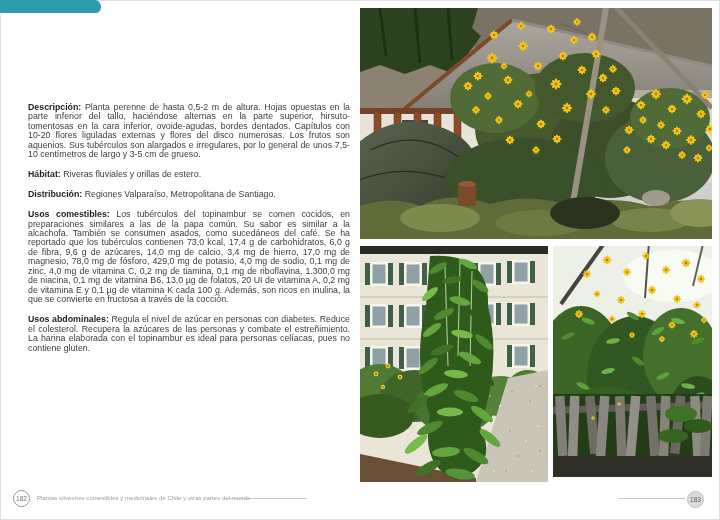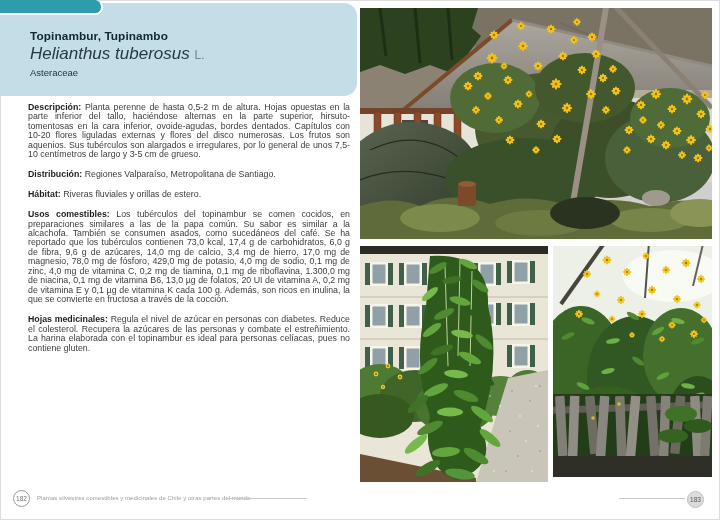--- a/index.html
+++ b/index.html
@@ -39,32 +39,27 @@
   #rule-l{left:225px;top:498px;width:82px;}
   #rule-r{left:619px;top:498px;width:66px;}
 </style>
 </head>
 <body>
 
 <div class="page">
 
   <div class="tab"></div>
 
-  <header class="panel">
-    <div class="common">Topinambur, Tupinambo</div>
-    <div class="sci"><span>Helianthus tuberosus</span> <span class="auth">L.</span></div>
-    <div class="family">Asteraceae</div>
-  </header>
 
   <main class="textcol">
     <p class="sec"><b>Descripción:</b> <span>Planta perenne de hasta 0,5-2 m de altura. Hojas opuestas en la parte inferior del tallo, haciéndose alternas en la parte superior, hirsuto-tomentosas en la cara inferior, ovoide-agudas, bordes dentados. Capítulos con 10-20 flores liguladas externas y flores del disco numerosas. Los frutos son aquenios. Sus tubérculos son alargados e irregulares, por lo general de unos 7,5-10 centímetros de largo y 3-5 cm de grueso.</span></p>
+    <p class="sec"><b>Hábitat:</b> <span>Riveras fluviales y orillas de estero.</span></p>
     <p class="sec"><b>Distribución:</b> <span>Regiones Valparaíso, Metropolitana de Santiago.</span></p>
-    <p class="sec"><b>Hábitat:</b> <span>Riveras fluviales y orillas de estero.</span></p>
     <p class="sec"><b>Usos comestibles:</b> <span>Los tubérculos del topinambur se comen cocidos, en preparaciones similares a las de la papa común. Su sabor es similar a la alcachofa. También se consumen asados, como sucedáneos del café. Se ha reportado que los tubérculos contienen 73,0 kcal, 17,4 g de carbohidratos, 6,0 g de fibra, 9,6 g de azúcares, 14,0 mg de calcio, 3,4 mg de hierro, 17,0 mg de magnesio, 78,0 mg de fósforo, 429,0 mg de potasio, 4,0 mg de sodio, 0,1 mg de zinc, 4,0 mg de vitamina C, 0,2 mg de tiamina, 0,1 mg de riboflavina, 1.300,0 mg de niacina, 0,1 mg de vitamina B6, 13,0 µg de folatos, 20 UI de vitamina A, 0,2 mg de vitamina E y 0,1 µg de vitamina K cada 100 g. Además, son ricos en inulina, la que se convierte en fructosa a través de la cocción.</span></p>
-    <p class="sec"><b>Hojas medicinales:</b> <span>Regula el nivel de azúcar en personas con diabetes. Reduce el colesterol. Recupera la azúcares de las personas y combate el estreñimiento. La harina elaborada con el topinambur es ideal para personas celíacas, pues no contiene gluten.</span></p>
+    <p class="sec"><b>Usos abdominales:</b> <span>Regula el nivel de azúcar en personas con diabetes. Reduce el colesterol. Recupera la azúcares de las personas y combate el estreñimiento. La harina elaborada con el topinambur es ideal para personas celíacas, pues no contiene gluten.</span></p>
   </main>
 
   <figure class="ph" id="ph-top">
     <svg viewBox="0 0 352 231" preserveAspectRatio="none">
       <defs>
         <linearGradient id="gRoof" x1="0" y1="0" x2="0" y2="1">
             <stop offset="0" stop-color="#aba79e"></stop>
             <stop offset="1" stop-color="#7c786f"></stop>
           </linearGradient>
         <linearGradient id="gMound" x1="0" y1="0" x2="1" y2="1">

